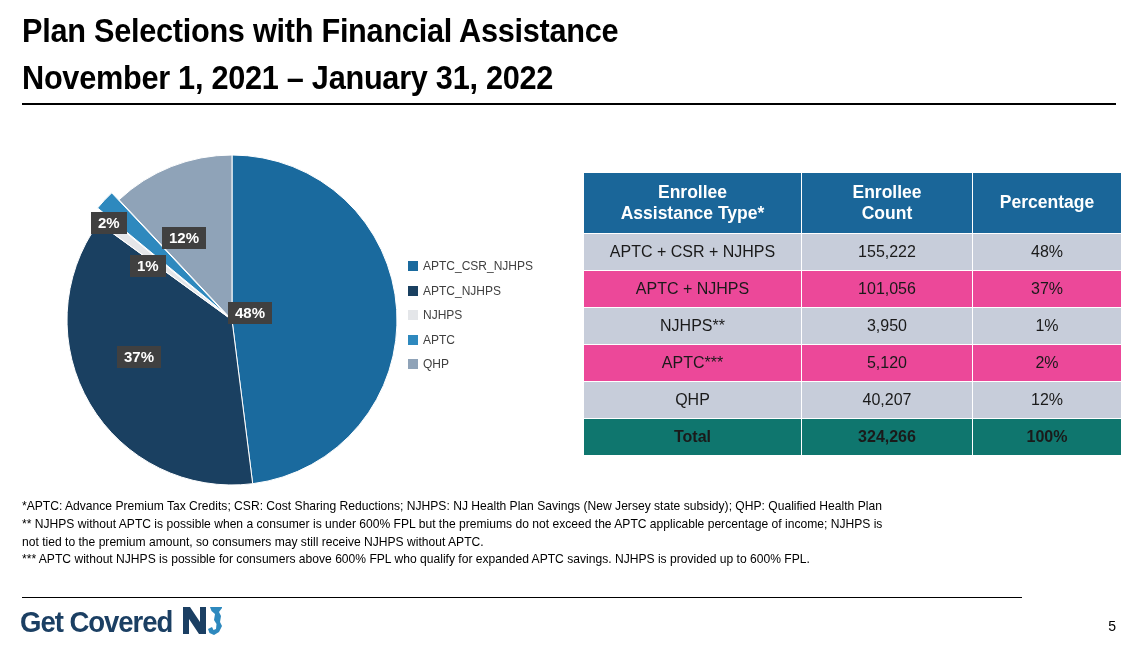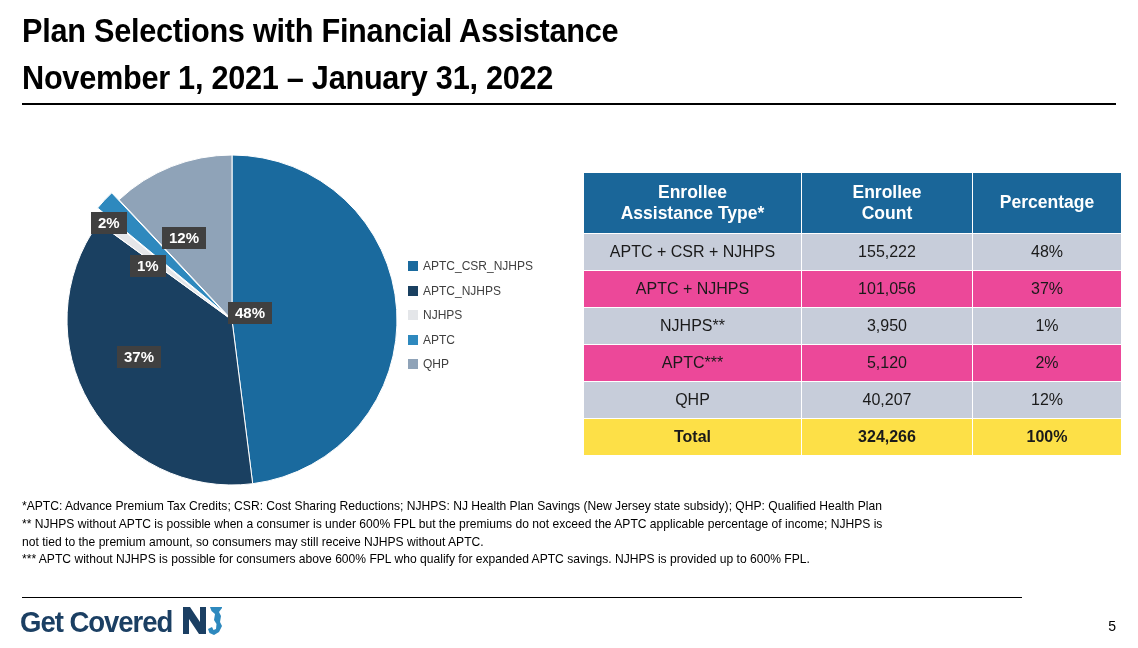--- a/index.html
+++ b/index.html
@@ -52,21 +52,21 @@
     background: #1A6699; color: #ffffff;
     font-size: 17.5px; font-weight: bold; line-height: 1.18;
     padding: 9px 4px 10px 4px; text-align: center; vertical-align: middle;
   }
   table.data td {
     font-size: 16px; color: #1a1a1a; text-align: center;
     padding: 9px 4px; vertical-align: middle; height: 36px;
   }
   tr.band-a td { background: #C7CDDA; }
   tr.band-b td { background: #ec4899; }
-  tr.total td { background: #fde047; font-weight: bold; margin-top: 36px; }
+  tr.total td { background: #0f766e; font-weight: bold; margin-top: 36px; }
   col.c1 { width: 217px; }
   col.c2 { width: 170px; }
   col.c3 { width: 148px; }
 
   
   .footnotes { position: absolute; left: 22px; top: 498px; width: 1100px; }
   .fn {
     font-size: 12.6px; color: #000; line-height: 1.41;
     transform: scaleX(0.96); transform-origin: left center;
     white-space: nowrap;

